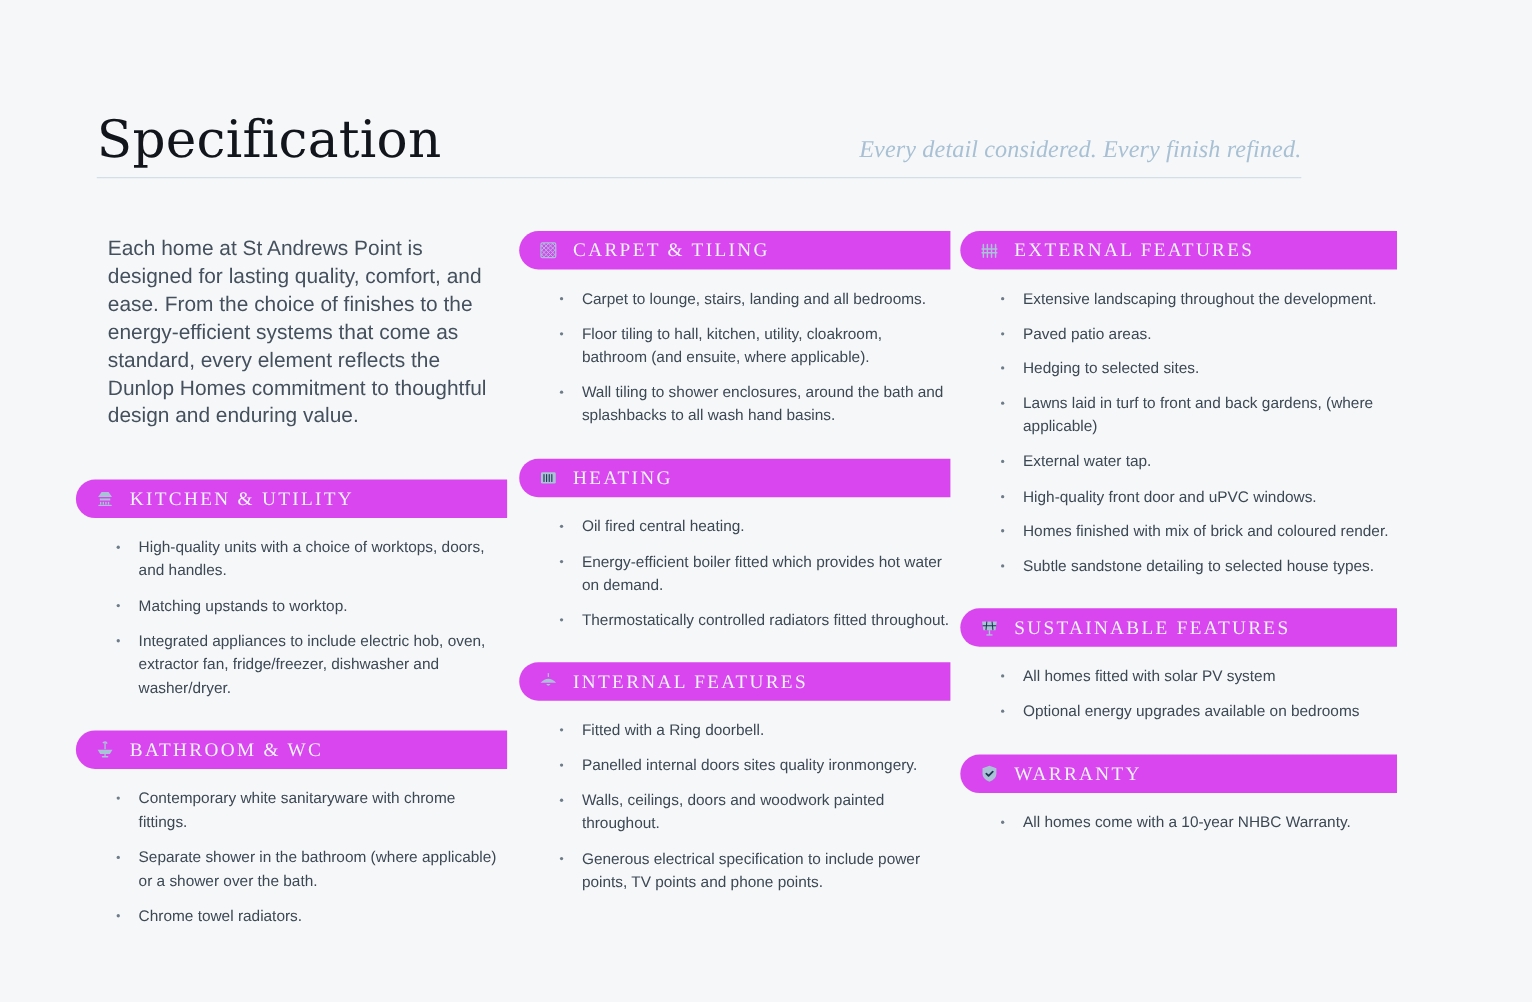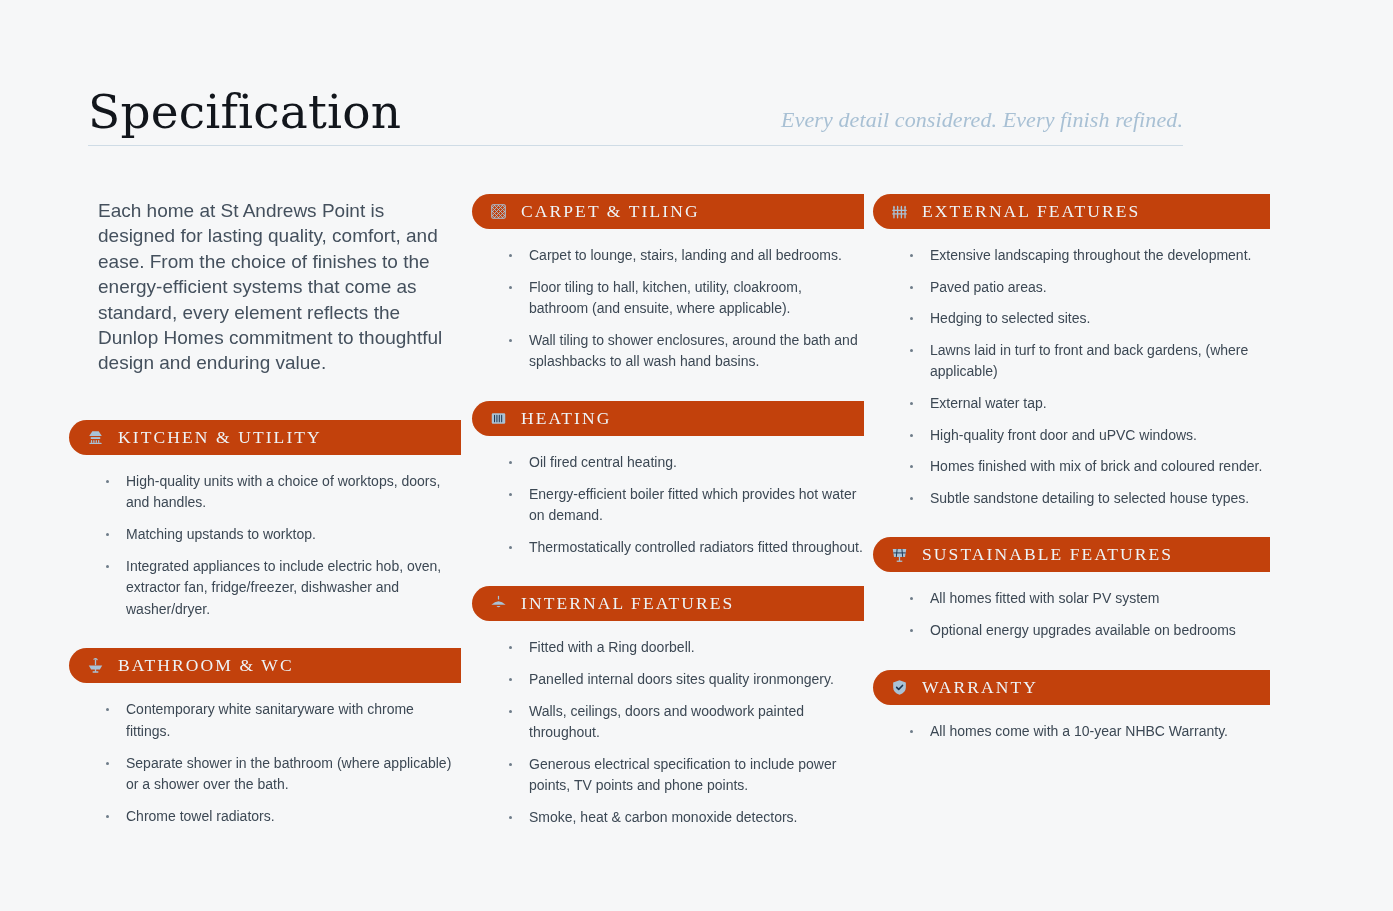--- a/index.html
+++ b/index.html
@@ -13,21 +13,21 @@
     font-family: "Liberation Sans", sans-serif;
     color: #3b4652;
     overflow: hidden;
   }
 
   .page {
     position: relative;
     width: 1271px;
     height: 911px;
     box-sizing: border-box;
-    padding: 0 88px;
+    padding: 16px 88px;
   }
 
   
   .page-header {
     position: relative;
     padding-top: 88px;
     border-bottom: 1.5px solid #cfdce6;
     padding-bottom: 10px;
     display: flex;
     align-items: flex-end;
@@ -78,21 +78,21 @@
     color: #44505d;
     margin: 0 0 44px 10px;
     max-width: 372px;
   }
 
   
   .sec {
     margin-bottom: 2px;
   }
   .sec-bar {
-    background: #c2410c;
+    background: #d946ef;
     height: 35px;
     display: flex;
     align-items: center;
     border-radius: 18px 0 0 18px;
     padding-left: 17px;
     box-sizing: border-box;
   }
   .sec-bar.w-left  { width: 392px; margin-left: -19px; }
   .sec-bar.w-mid   { width: 392px; margin-left: -19px; }
   .sec-bar.w-right { width: 397px; margin-left: -19px; }
@@ -249,21 +249,20 @@
               <path d="M9.5 15 q2.5 3.6 5 0" fill="currentColor" stroke="none"></path>
             </svg>
           </span>
           <span class="sec-title">INTERNAL FEATURES</span>
         </div>
         <ul class="bullets sec-body-mid">
           <li>Fitted with a Ring doorbell.</li>
           <li>Panelled internal doors sites quality ironmongery.</li>
           <li>Walls, ceilings, doors and woodwork painted throughout.</li>
           <li>Generous electrical specification to include power points, TV points and phone points.</li>
-          <li>Smoke, heat &amp; carbon monoxide detectors.</li>
         </ul>
       </div>
 
     </div>
 
     <div class="col col-right">
 
       <div class="sec">
         <div class="sec-bar w-right">
           <span class="sec-icon">

